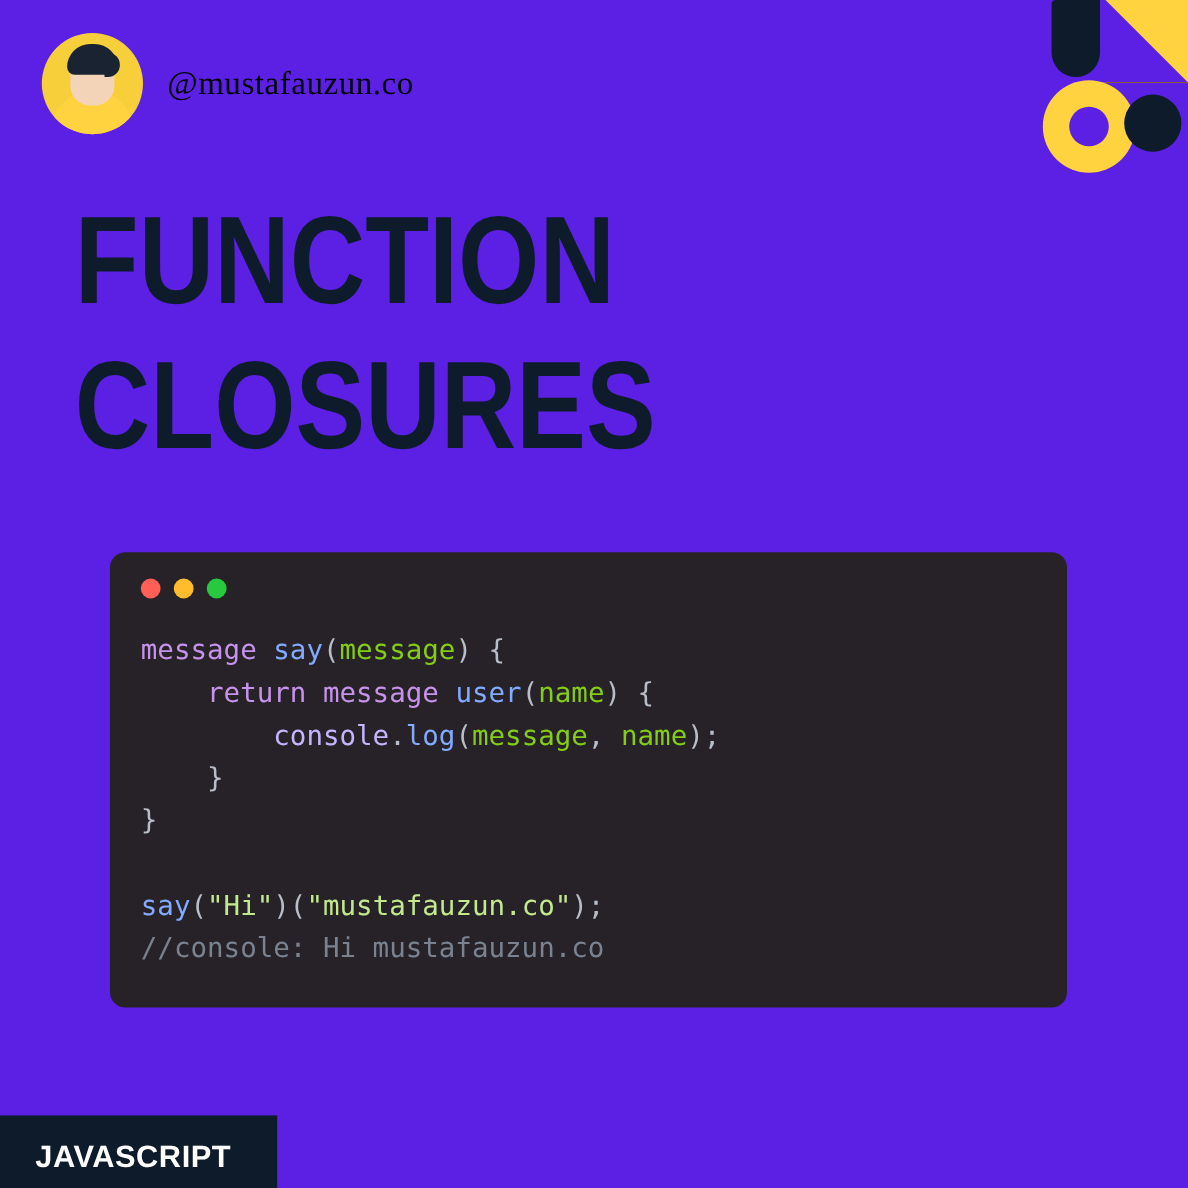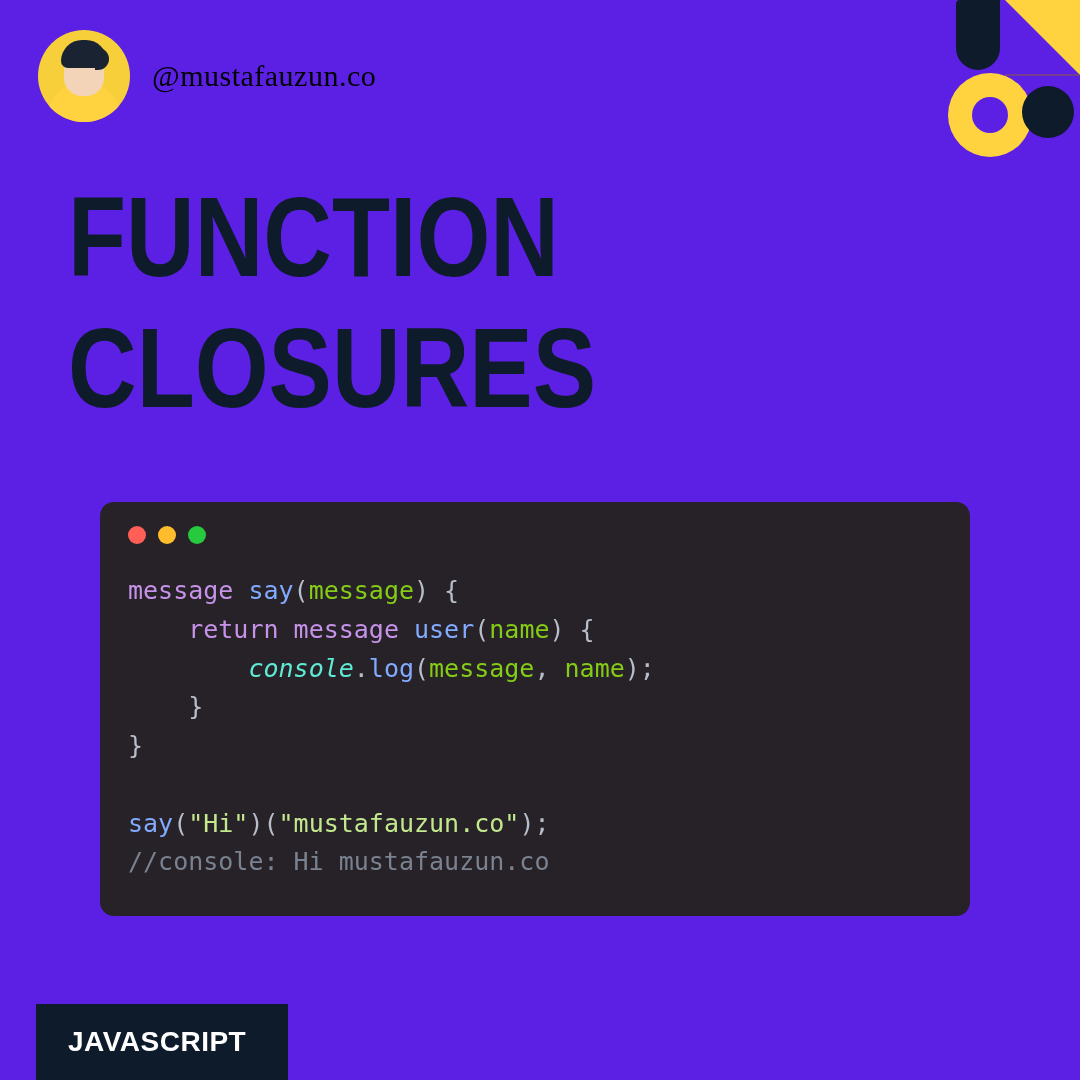--- a/index.html
+++ b/index.html
@@ -120,35 +120,34 @@
     font-family: 'SF Mono', Menlo, Monaco, Consolas, monospace;
     font-size: 25px;
     line-height: 1.55;
     white-space: pre;
     color: #d4d4d4;
   }
   .kw { color: #c792ea; }
   .fn { color: #82aaff; }
   .param { color: #84cc16; }
   .punc { color: #b8bec9; }
-  .obj { color: #5eead4; font-style: italic; }
+  .obj { color: #c4b5fd; }
   .str { color: #c3e88d; }
   .com { color: #7a8290; }
   .footer-tag {
     position: absolute;
     bottom: 0;
     left: 0;
     background: #0d1b2a;
     color: #fff;
     font-family: 'Arial Black','Helvetica Neue',Impact,sans-serif;
     font-weight: 900;
     font-size: 28px;
     letter-spacing: 0.5px;
-    padding: 22px 42px 22px 32px;
-    margin-left: 36px;
+    padding: 22px 42px 12px 32px;
   }
 </style>
 </head>
 <body>
 
 <div class="header">
   <div class="avatar">
     <div class="avatar-shoulders"></div>
     <div class="avatar-neck"></div>
     <div class="avatar-head"></div>

